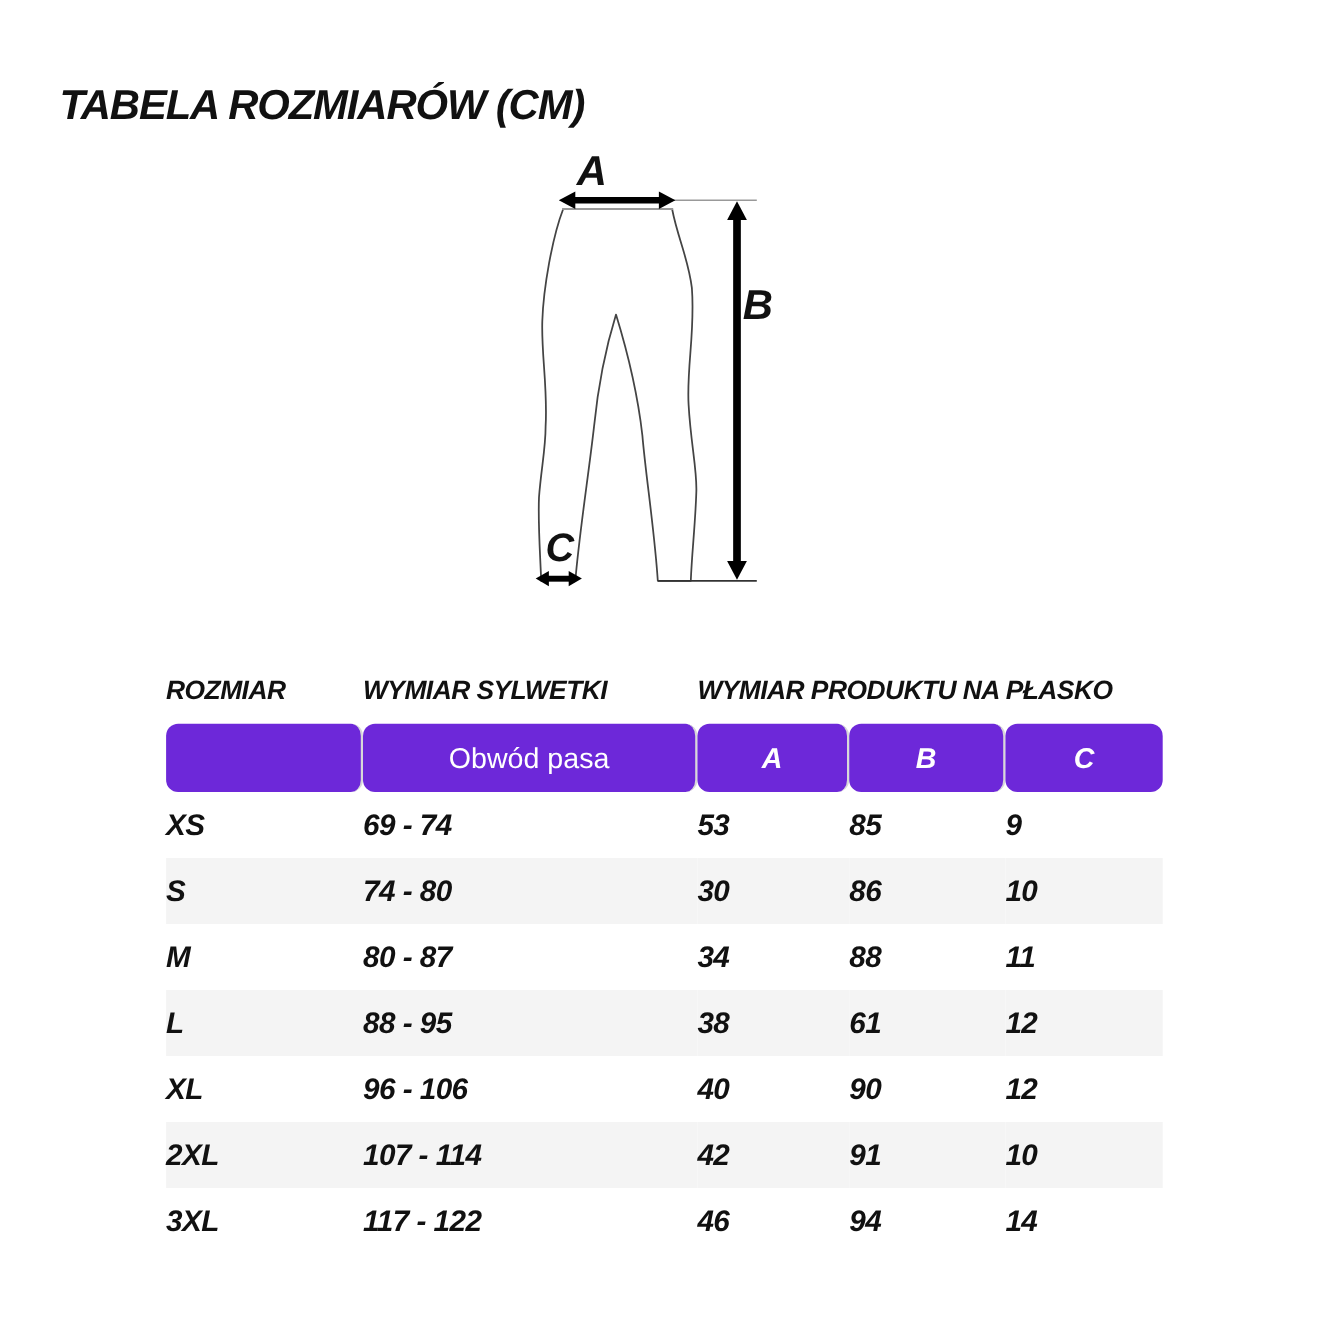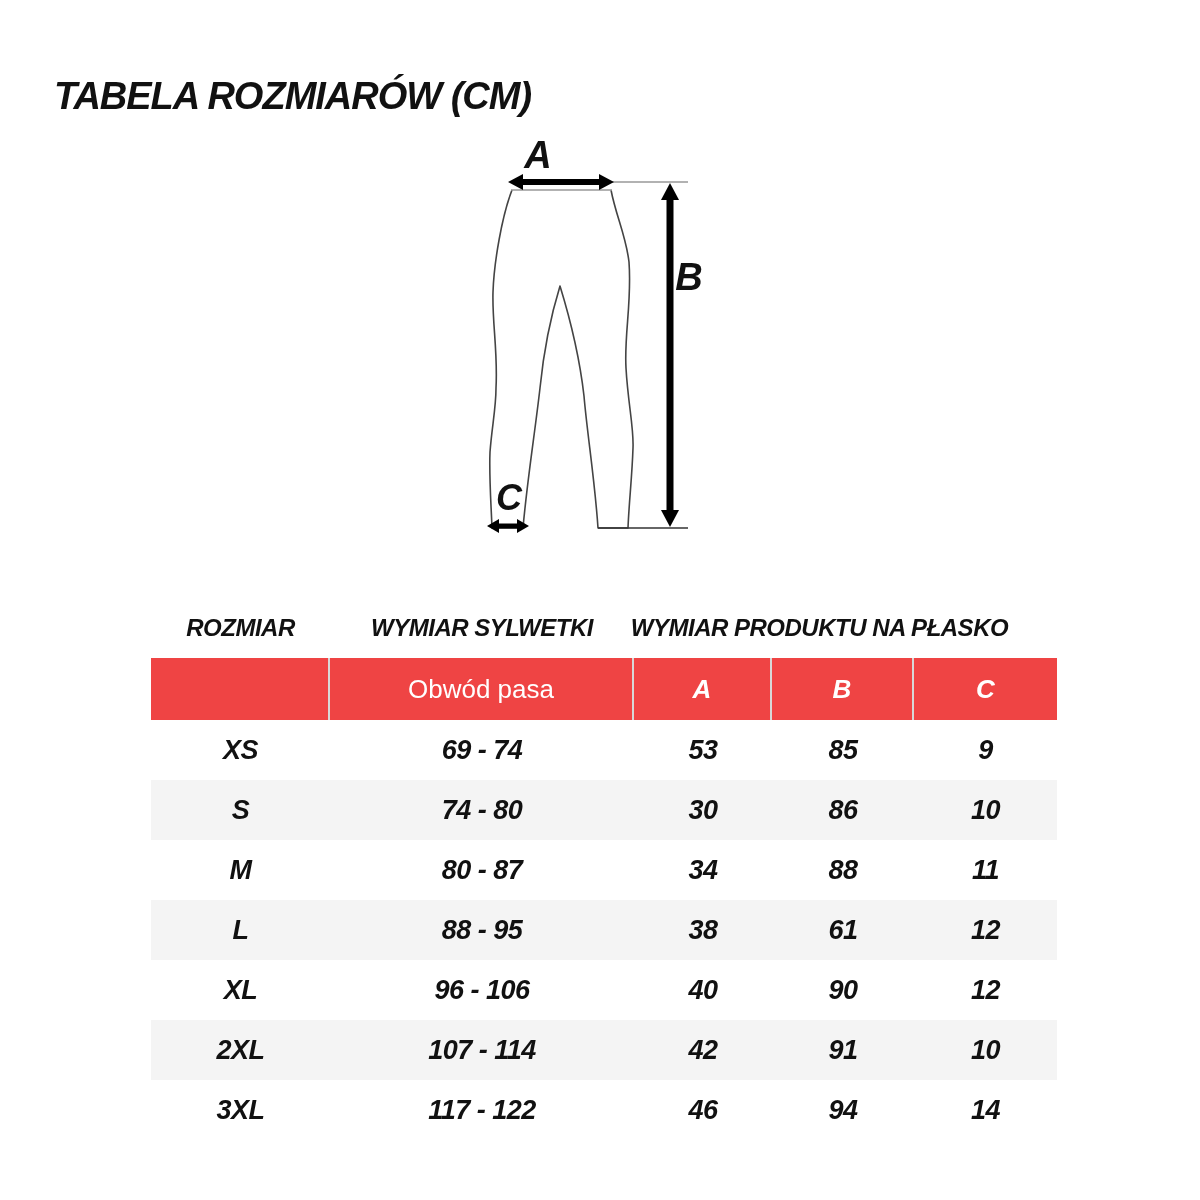--- a/index.html
+++ b/index.html
@@ -34,62 +34,61 @@
     top: 120px;
     width: 320px;
     height: 445px;
   }
   
   .group-label {
     position: absolute;
     top: 612px;
     height: 32px;
     line-height: 32px;
-    text-align: center;
     font-size: 24px;
     font-weight: bold;
     font-style: italic;
     letter-spacing: -0.5px;
     white-space: nowrap;
     color: #111111;
   }
   .gl-size    { left: 151px; width: 179px; }
   .gl-body    { left: 330px; width: 304px; }
-  .gl-product { left: 608px; width: 423px; }
+  .gl-product { left: 634px; width: 423px; }
 
   
   .size-table {
     position: absolute;
     left: 151px;
     top: 658px;
     width: 906px;
   }
   .t-row {
     display: grid;
     grid-template-columns: 179px 304px 138px 142px 143px;
     width: 906px;
   }
   .t-head { height: 62px; }
   .t-head .cell {
-    background: #ef4444;
+    background: #6d28d9;
     color: #ffffff;
     height: 62px;
     line-height: 62px;
     text-align: center;
     font-size: 26px;
     border-right: 2px solid #d8d8d8;
+    border-radius: 11px;
   }
   .t-head .cell:last-child { border-right: none; }
   .t-head .cell.c-waist { font-weight: normal; font-style: normal; letter-spacing: 0; }
   .t-head .cell.c-abc   { font-weight: bold; font-style: italic; }
   .t-body-row { height: 60px; }
   .t-body-row .cell {
     height: 60px;
     line-height: 60px;
-    text-align: center;
     font-size: 27px;
     font-weight: bold;
     font-style: italic;
     letter-spacing: -0.5px;
     color: #111111;
   }
   .t-body-row.striped .cell { background: #f4f4f4; }
 </style>
 </head>
 <body>

